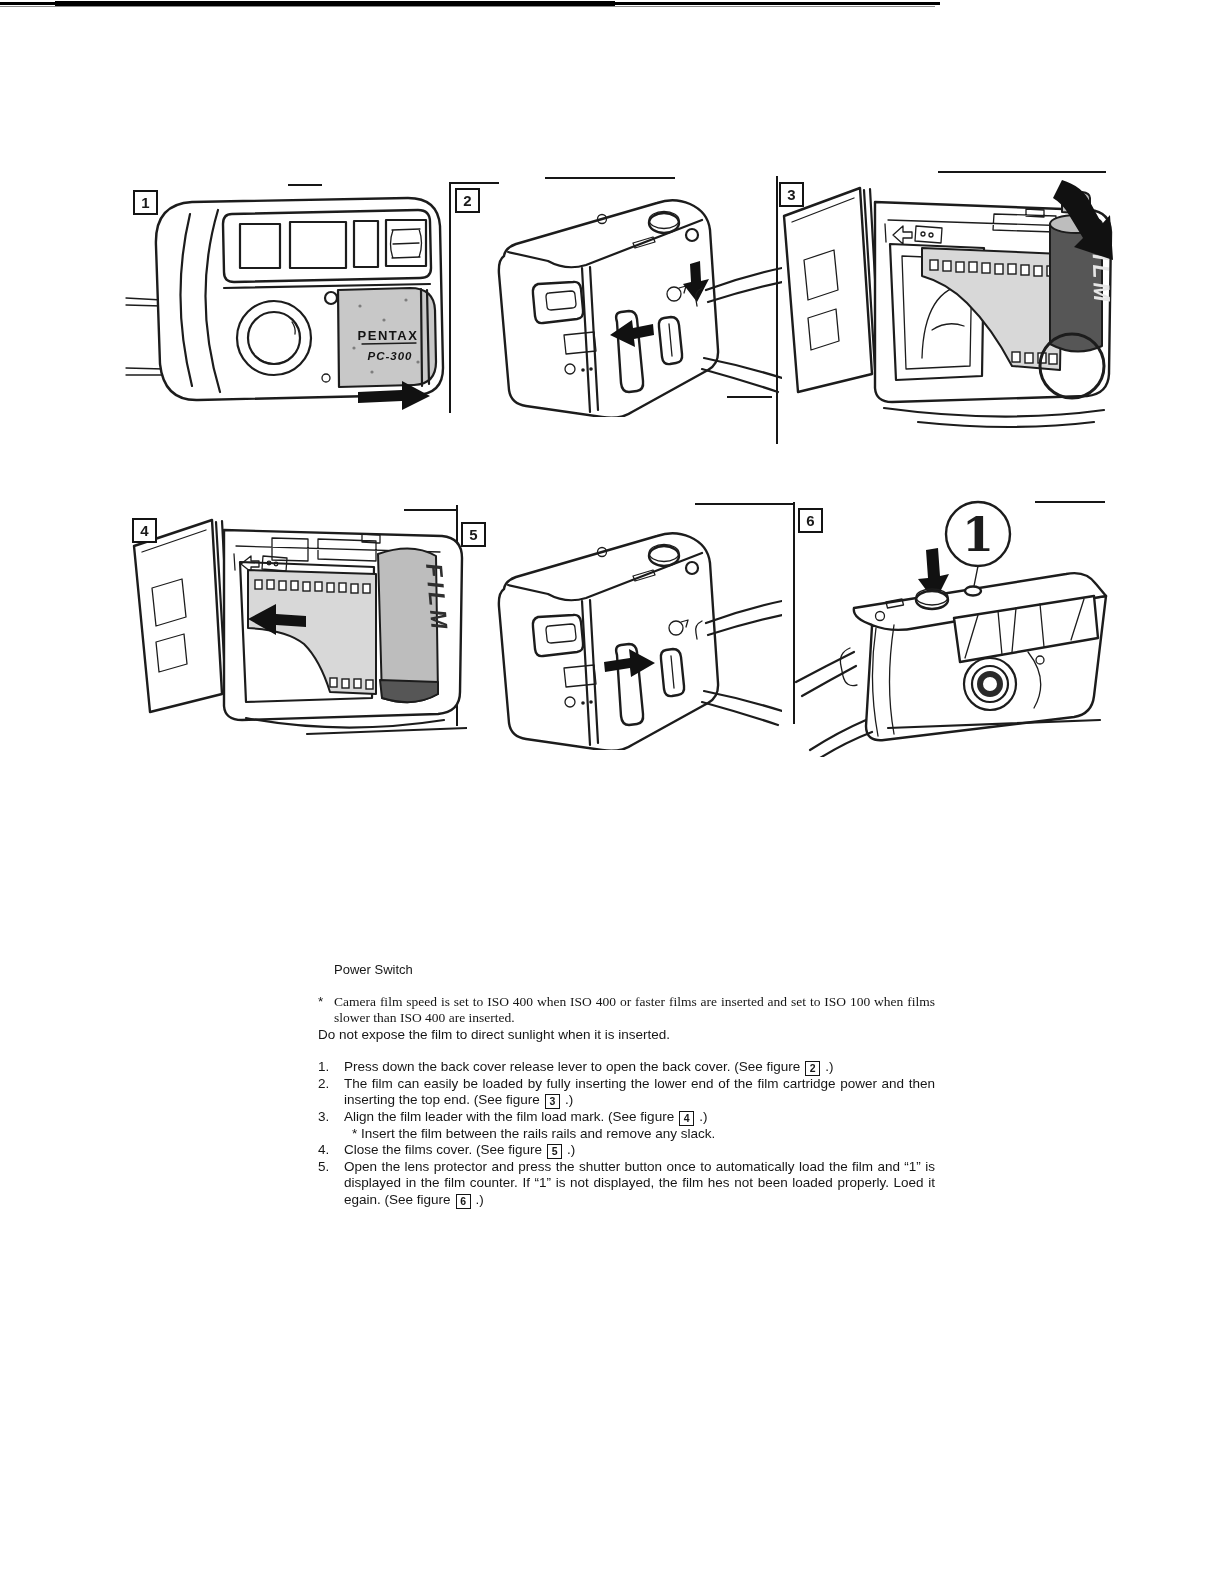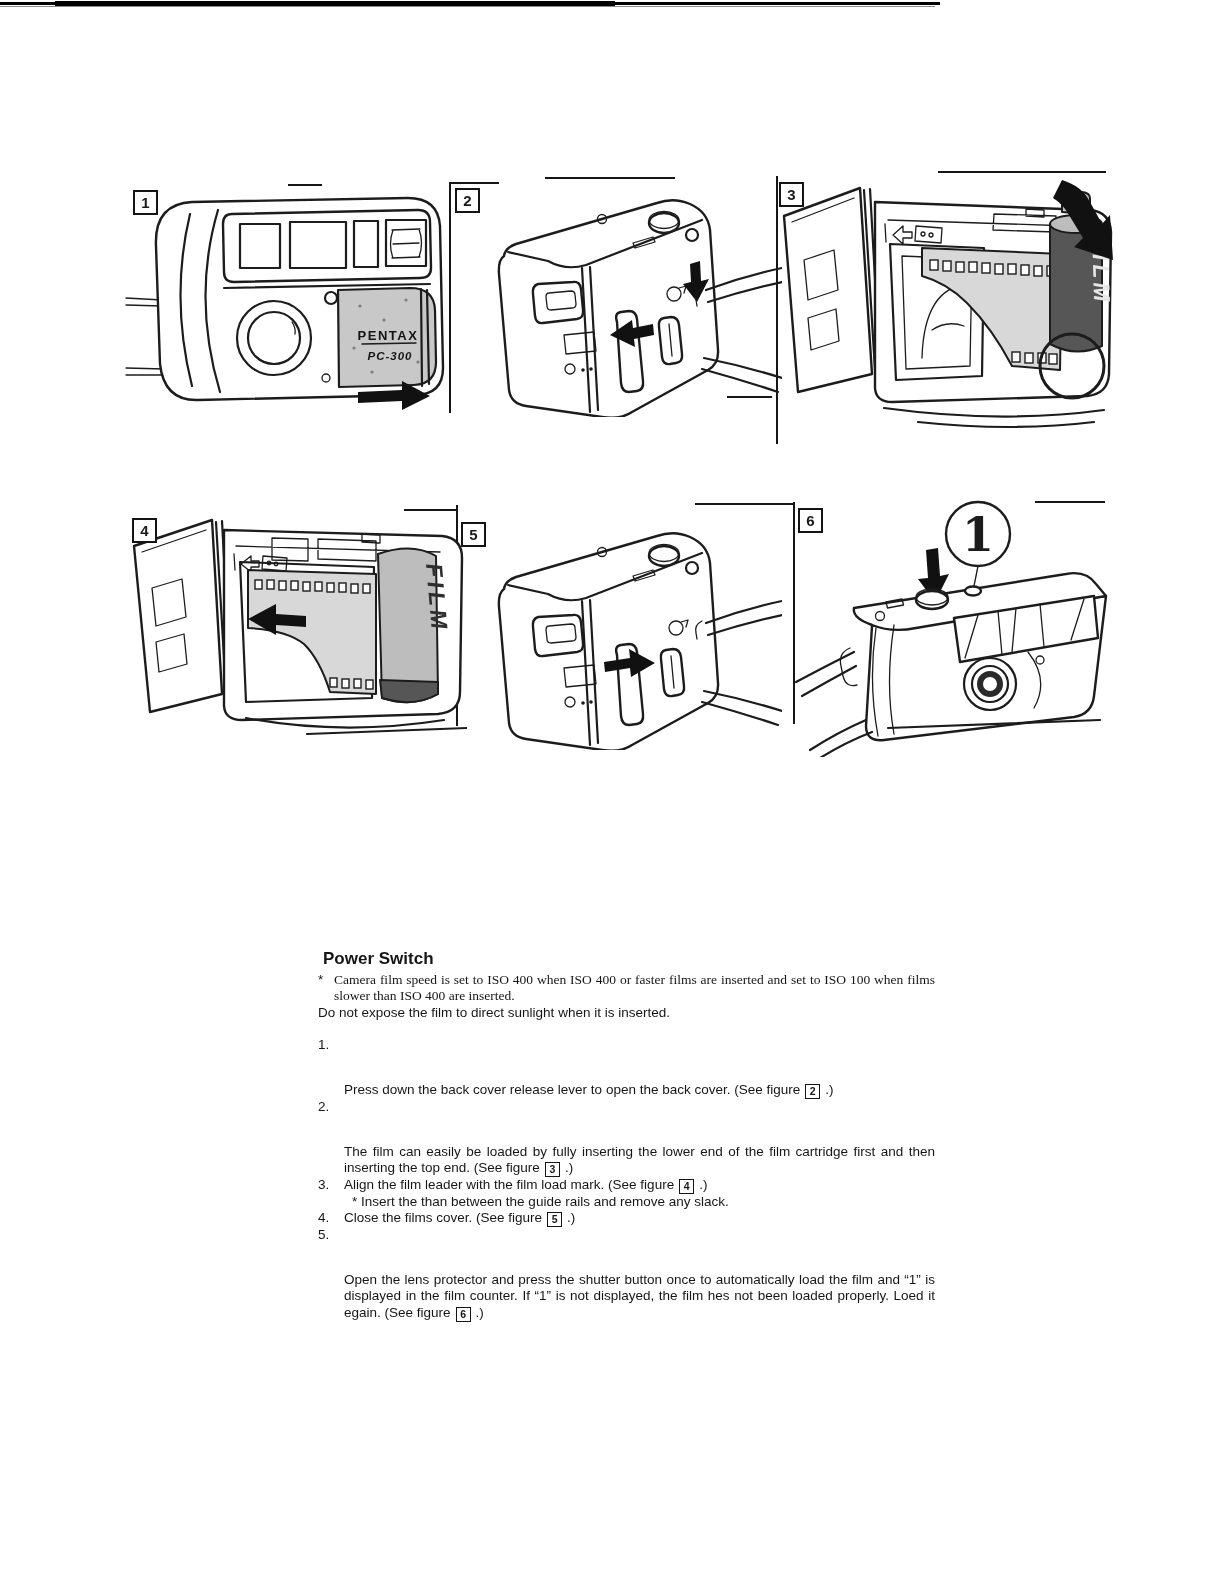--- a/index.html
+++ b/index.html
@@ -27,24 +27,24 @@
   .fdark{fill:#565656;stroke:#1c1c1c;stroke-width:2;stroke-linejoin:round;}
   .fmid{fill:#bdbdbd;stroke:#1c1c1c;stroke-width:2;stroke-linejoin:round;}
   .fink{fill:#111;stroke:none;}
   .hole{fill:#fff;stroke:#1c1c1c;stroke-width:1.4;}
   text.brand{font:700 13px "Liberation Sans",sans-serif;letter-spacing:1.5px;fill:#141414;}
   text.model{font:italic 700 11.5px "Liberation Sans",sans-serif;letter-spacing:1px;fill:#141414;}
   text.filmtext{font:italic 700 23px "Liberation Sans",sans-serif;letter-spacing:4px;}
   text.balloon{font:700 46px "DejaVu Serif",serif;fill:#1c1c1c;}
   
   .textblock{position:absolute;left:318px;top:946px;width:617px;font-size:13.5px;line-height:16.2px;color:#161616;}
-  .textblock h3{margin:5px;font-size:17px;line-height:16.2px;font-weight:700;}
+  .textblock h3{margin:16px;font-size:13px;line-height:16.2px;font-weight:400;}
   .textblock p{margin:0;}
   .mt16{margin-top:16px;}
-  .just{text-align:justify;margin-top:45px;}
+  .just{text-align:justify;}
   .figref{display:inline-block;border:1.6px solid #141414;min-width:9px;height:13px;line-height:13px;
           padding:0 2px;margin:0 5px;font-size:10.5px;font-weight:700;text-align:center;vertical-align:-1px;}
   .noteline{display:flex;}
   .noteline .marker{flex:none;width:16px;}
   .noteline .notetext{flex:1;font-family:Liberation Serif, serif;}
   .step{display:flex;}
   .step .stepnum{flex:none;width:26px;}
   .step .steptext{flex:1;}
   .stepnote{margin-left:8px;}
 </style>
@@ -343,27 +343,27 @@
 
     <p class="mt16">Do not expose the film to direct sunlight when it is inserted.</p>
 
     <div class="mt16">
       <div class="step">
         <span class="stepnum">1.</span>
         <div class="steptext just"><span>Press down the back cover release lever to open the back cover. (See figure</span><span class="figref">2</span><span>.)</span></div>
       </div>
       <div class="step">
         <span class="stepnum">2.</span>
-        <div class="steptext just"><span>The film can easily be loaded by fully inserting the lower end of the film cartridge first and then inserting the top end. (See figure</span><span class="figref">3</span><span>.)</span></div>
+        <div class="steptext just"><span>The film can easily be loaded by fully inserting the lower end of the film cartridge power and then inserting the top end. (See figure</span><span class="figref">3</span><span>.)</span></div>
       </div>
       <div class="step">
         <span class="stepnum">3.</span>
         <div class="steptext">
           <span>Align the film leader with the film load mark. (See figure</span><span class="figref">4</span><span>.)</span>
-          <div class="stepnote">* Insert the than between the guide rails and remove any slack.</div>
+          <div class="stepnote">* Insert the film between the rails rails and remove any slack.</div>
         </div>
       </div>
       <div class="step">
         <span class="stepnum">4.</span>
         <div class="steptext"><span>Close the films cover. (See figure</span><span class="figref">5</span><span>.)</span></div>
       </div>
       <div class="step">
         <span class="stepnum">5.</span>
         <div class="steptext just"><span>Open the lens protector and press the shutter button once to automatically load the film and “1” is displayed in the film counter. If “1” is not displayed, the film hes not been loaded properly. Loed it egain. (See figure</span><span class="figref">6</span><span>.)</span></div>
       </div>

